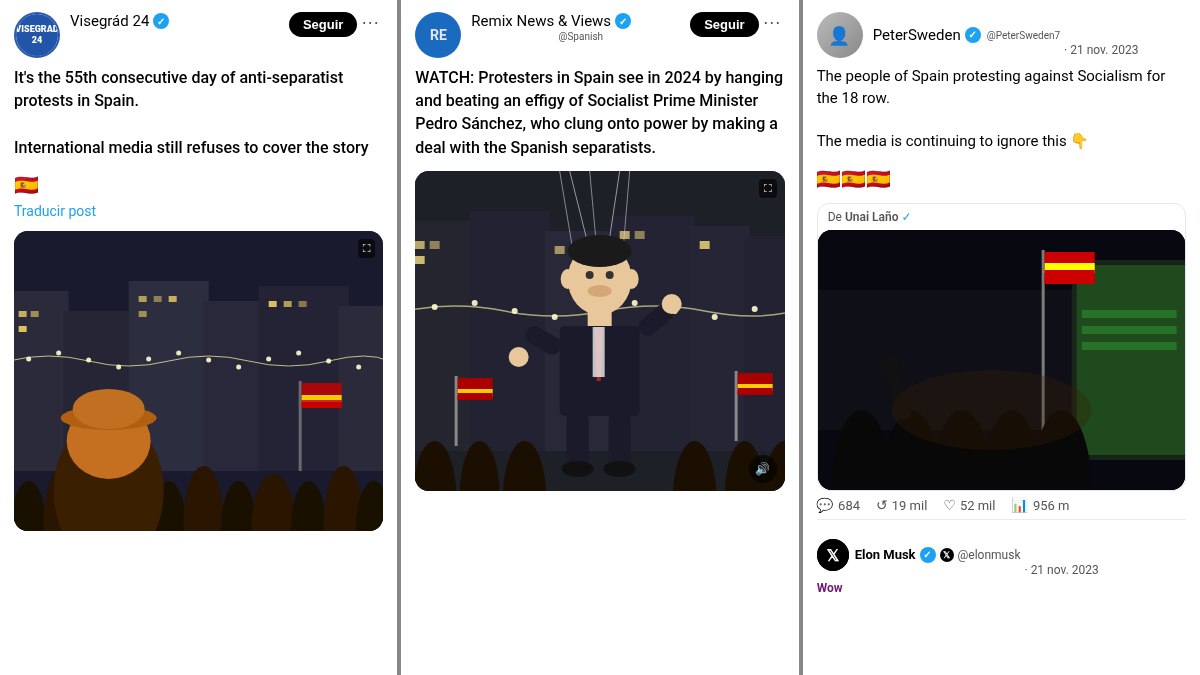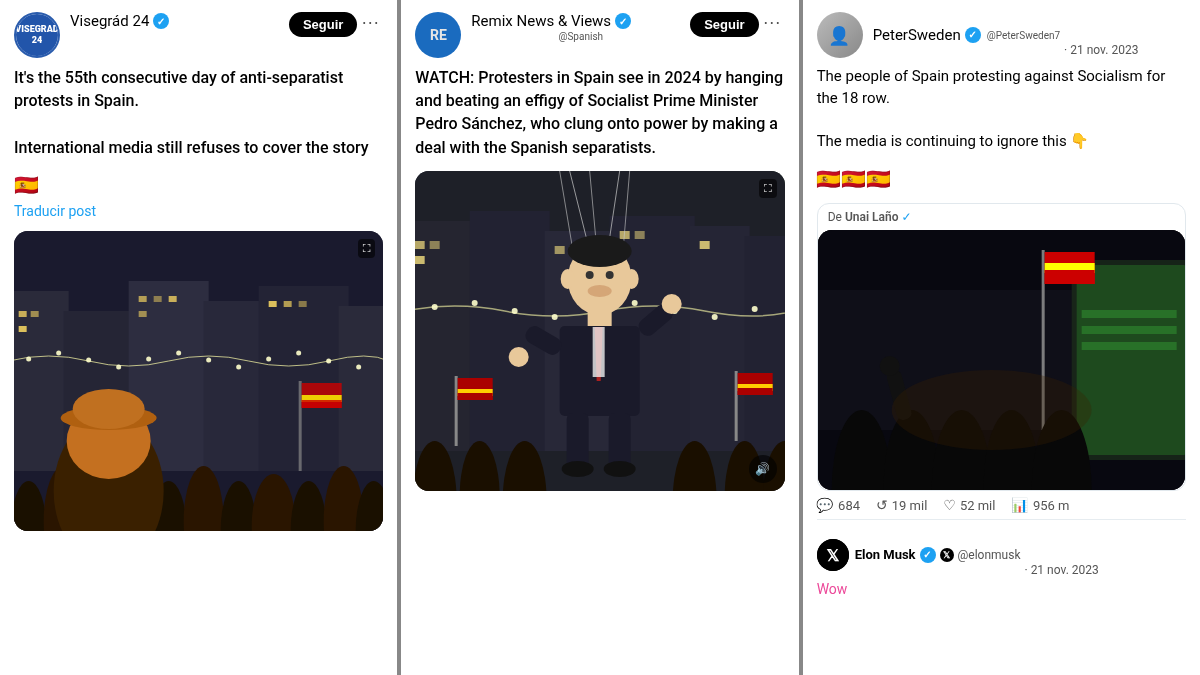--- a/index.html
+++ b/index.html
@@ -265,22 +265,23 @@
     }
     .mini-name {
       font-weight: 700;
       font-size: 13px;
     }
     .mini-handle {
       font-size: 12px;
       color: #555;
     }
     .mini-text {
-      font-size: 14px;
-      color: #ec4899;
+      font-size: 12px;
+      color: #701a75;
+      font-weight: bold;
     }
     .timestamp {
       font-size: 12px;
       color: #555;
       margin-top: 31px;
     }
     .retweet-label {
       font-size: 12px;
       color: #555;
       margin-bottom: 4px;

